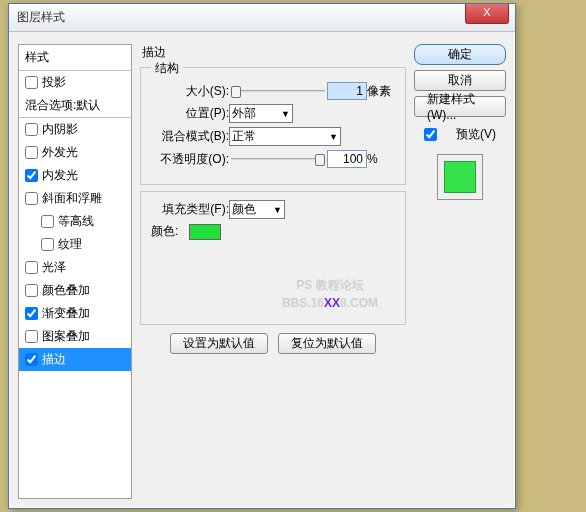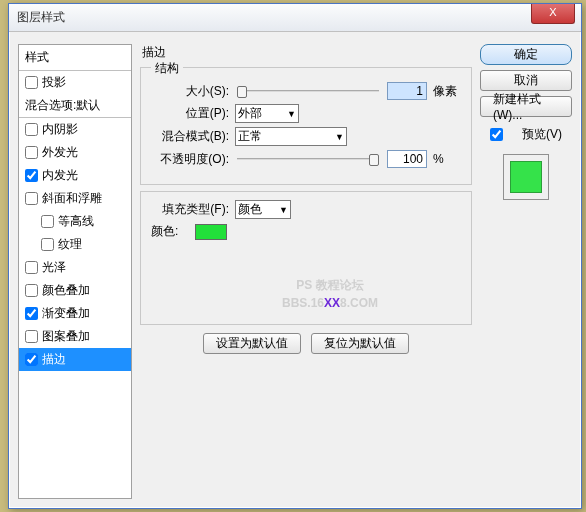--- a/index.html
+++ b/index.html
@@ -1,19 +1,19 @@
 <!DOCTYPE html>
 <html><head>
 <meta charset="utf-8">
 <style>
 * { box-sizing: border-box; margin: 0; padding: 0; font-family: "Microsoft YaHei", SimSun, sans-serif; font-size: 12px; }
 body { background: #c8bb7d; width: 586px; height: 512px; position: relative; }
 
 .window {
-  position: absolute; top: 3px; left: 8px; width: 574px; height: 506px;
+  position: absolute; top: 3px; left: 8px; width: 508px; height: 506px;
   background: #f0f0f0; border: 1px solid #4a75c4;
   box-shadow: 2px 2px 8px rgba(0,0,0,0.3);
 }
 
 .titlebar {
   height: 28px; background: linear-gradient(#fbfcfd, #e6eaf0);
   border-bottom: 1px solid #c0c0c0; display: flex; align-items: center;
   padding-left: 8px; position: relative;
 }
 .titlebar-text { color: #333; }
@@ -52,21 +52,21 @@
 .center { flex: 1; display: flex; flex-direction: column; gap: 6px; }
 .section-title { padding-left: 2px; }
 .fieldset {
   border: 1px solid #c8c8c8; position: relative; padding: 10px 10px 12px 10px;
 }
 .fieldset-label {
   position: absolute; top: -8px; left: 10px; background: #f0f0f0;
   padding: 0 4px;
 }
 .row {
-  display: flex; align-items: center; margin: 4px 0; gap: 6px;
+  display: flex; align-items: center; margin: 4px 0; 
 }
 .row label.lbl { width: 78px; text-align: right; }
 .slider-track {
   flex: 1; height: 2px; background: #dadada; border-top: 1px solid #aaa;
   position: relative; margin: 0 2px;
 }
 .slider-thumb {
   position: absolute; top: -5px; width: 10px; height: 12px;
   background: #f5f5f5; border: 1px solid #707070; border-radius: 2px;
 }

